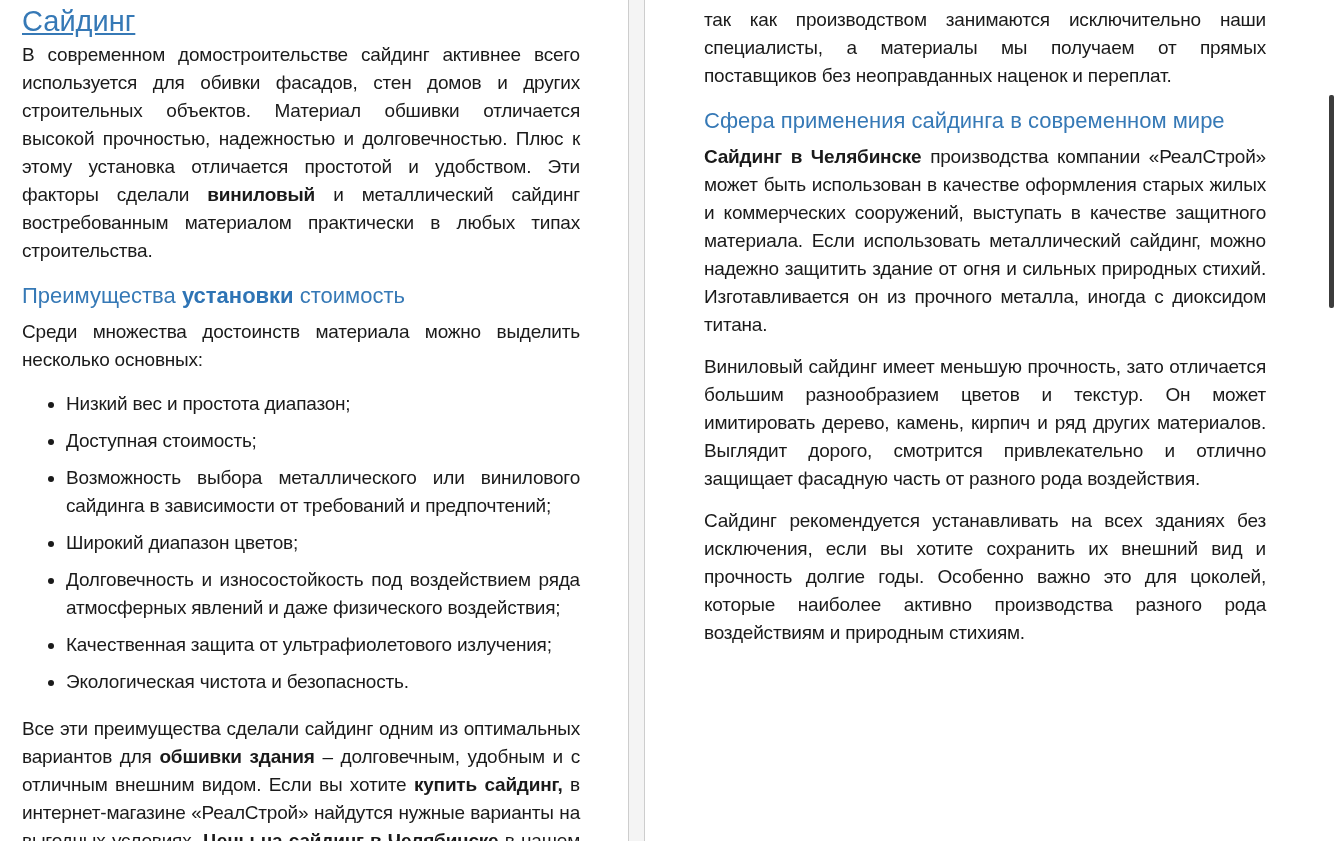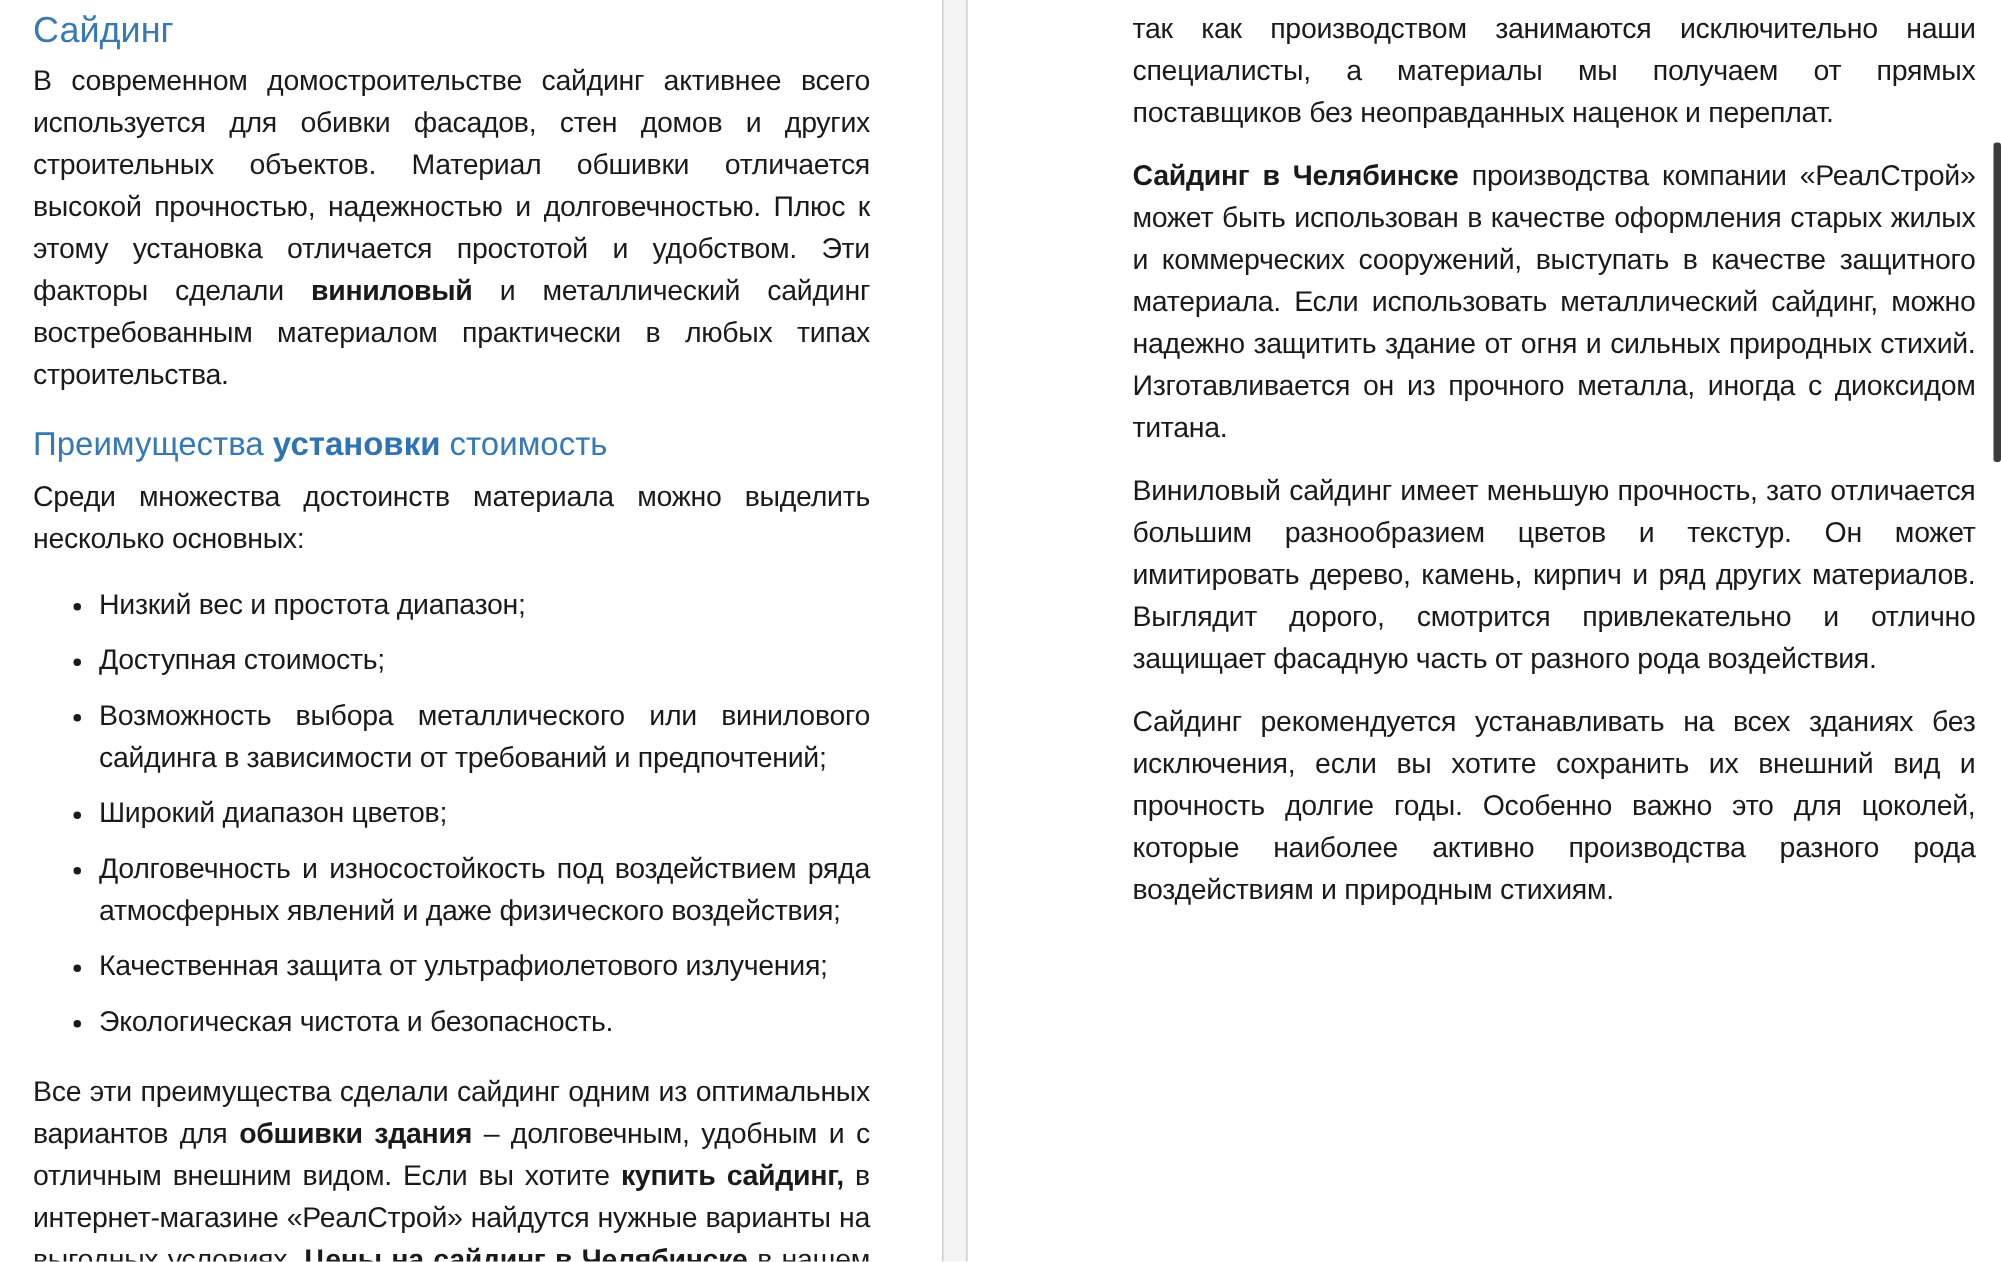--- a/index.html
+++ b/index.html
@@ -13,28 +13,28 @@
     height: 841px;
     overflow: hidden;
     font-family: "Liberation Sans", sans-serif;
     color: #1a1a1a;
   }
   .col {
     position: absolute;
     top: 6px;
   }
   .col-left  { left: 22px;  width: 558px; }
-  .col-right { left: 755px; width: 562px; }
+  .col-right { left: 704px; width: 562px; }
 
   h1, h2 {
     font-weight: normal;
     color: #3679b6;
     margin: 0;
   }
-  h1 { font-size: 24px; line-height: 30px; margin-bottom: 5px; }
+  h1 { font-size: 29px; line-height: 30px; margin-bottom: 5px; text-decoration: underline; }
   h2 { font-size: 22px; line-height: 28px; margin: 17px 0 8px 0; }
   h1 b, h2 b { font-weight: bold; color: #2e74b5; }
 
   p {
     font-size: 19px;
     line-height: 28px;
     text-align: justify;
     margin: 0 0 14px 0;
     letter-spacing: -0.2px;
   }
@@ -91,18 +91,19 @@
     <li>Качественная защита от ультрафиолетового излучения;</li>
     <li>Экологическая чистота и безопасность.</li>
   </ul>
   <p><span>Все эти преимущества сделали сайдинг одним из оптимальных вариантов для </span><b>обшивки здания</b><span> – долговечным, удобным и с отличным внешним видом. Если вы хотите </span><b>купить сайдинг,</b><span> в интернет-магазине «РеалСтрой» найдутся нужные варианты на выгодных условиях. </span><b>Цены на сайдинг в Челябинске</b><span> в нашем магазине ниже рыночных,</span></p>
 </div>
 
 <div class="page-divider"></div>
 
 <div class="col col-right">
   <p>так как производством занимаются исключительно наши специалисты, а материалы мы получаем от прямых поставщиков без неоправданных наценок и переплат.</p>
+  <h2>Сфера применения сайдинга в современном мире</h2>
   <p><b>Сайдинг в Челябинске</b><span> производства компании «РеалСтрой» может быть использован в качестве оформления старых жилых и коммерческих сооружений, выступать в качестве защитного материала. Если использовать металлический сайдинг, можно надежно защитить здание от огня и сильных природных стихий. Изготавливается он из прочного металла, иногда с диоксидом титана.</span></p>
   <p>Виниловый сайдинг имеет меньшую прочность, зато отличается большим разнообразием цветов и текстур. Он может имитировать дерево, камень, кирпич и ряд других материалов. Выглядит дорого, смотрится привлекательно и отлично защищает фасадную часть от разного рода воздействия.</p>
   <p>Сайдинг рекомендуется устанавливать на всех зданиях без исключения, если вы хотите сохранить их внешний вид и прочность долгие годы. Особенно важно это для цоколей, которые наиболее активно производства разного рода воздействиям и природным стихиям.</p>
 </div>
 
 <div class="scrollbar-thumb"></div>
 
 </body></html>

